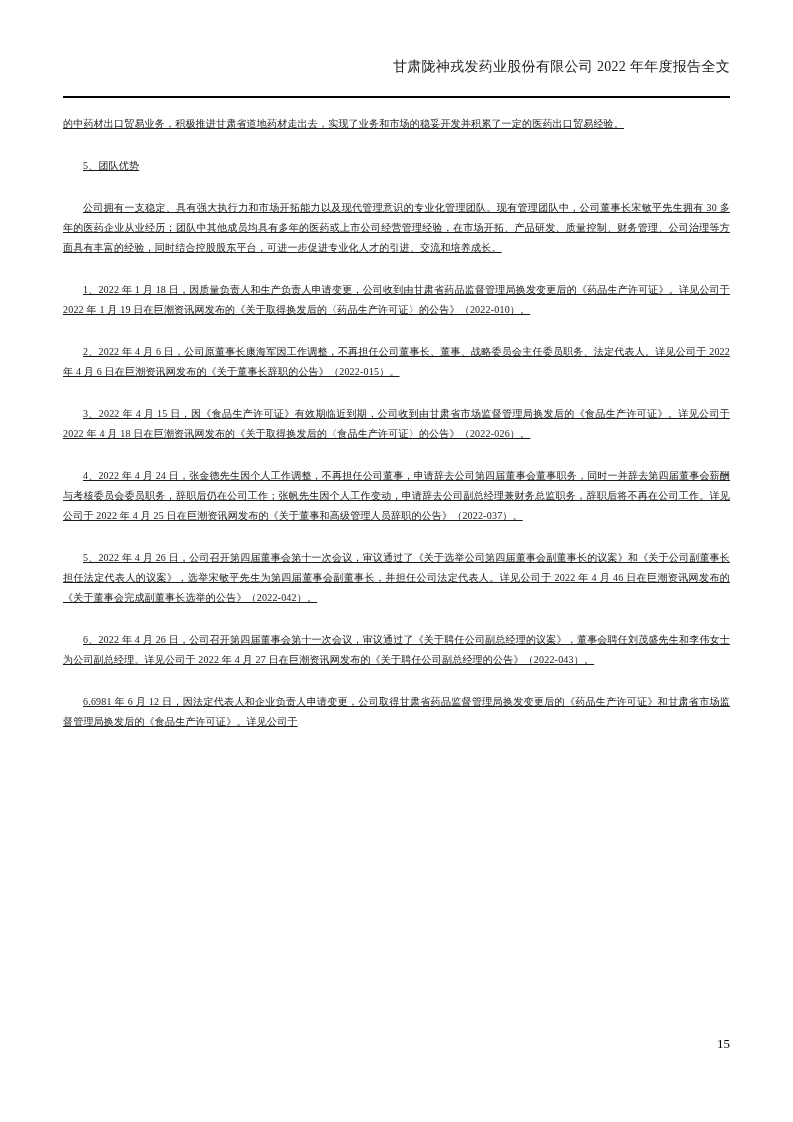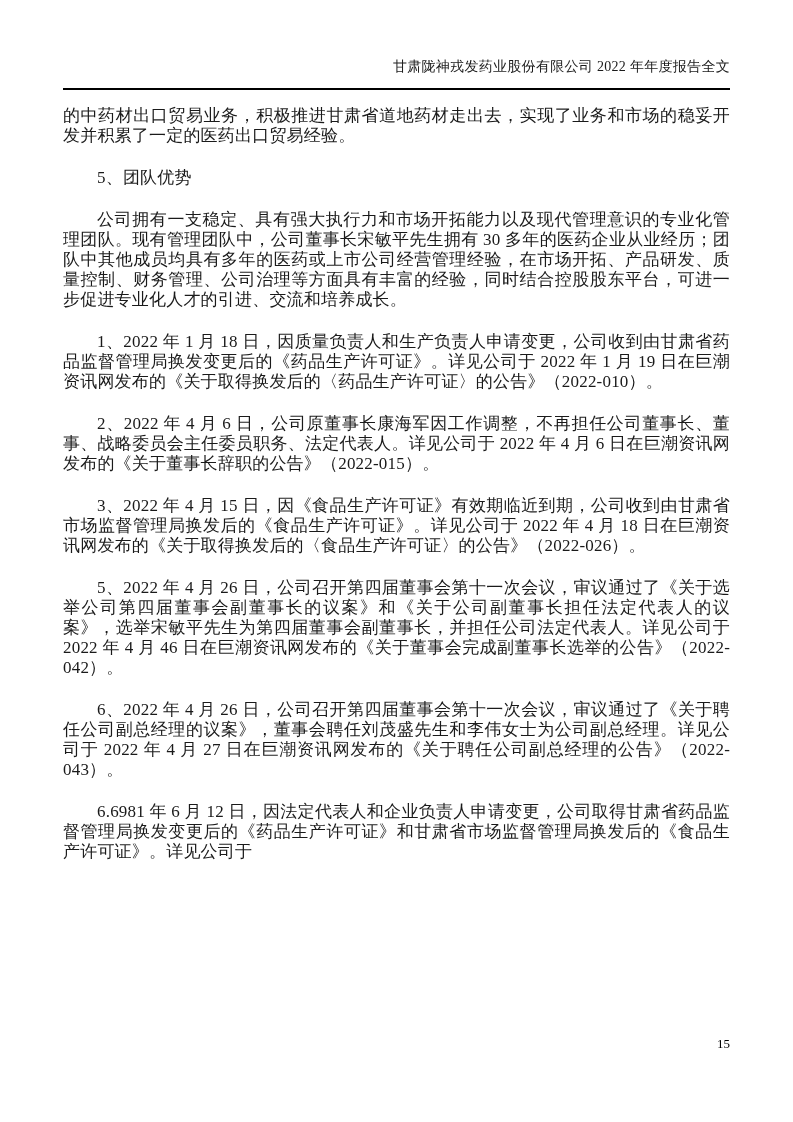--- a/index.html
+++ b/index.html
@@ -15,32 +15,33 @@
   .page {
     position: absolute;
     inset: 0;
     padding: 58px 63px 0 63px;
   }
   .report-header {
     text-align: right;
     font-size: 14px;
     line-height: 18px;
     letter-spacing: 0.3px;
-    padding-bottom: 12px;
+    padding-bottom: 20px;
     border-bottom: 2px solid #000;
   }
   .doc-body {
     margin-top: 16px;
   }
   .doc-body p {
-    font-size: 17px;
+    font-size: 10px;
     line-height: 20px;
     text-align: justify;
     text-justify: inter-ideograph;
     letter-spacing: 0.2px;
+    text-decoration: underline;
   }
   .doc-body p.body,
   .doc-body p.heading {
     text-indent: 2em;
     margin-top: 22px;
   }
   .doc-body p.cont {
     text-indent: 0;
     margin-top: 0;
   }
@@ -58,19 +59,20 @@
 <div class="page">
   <div class="report-header">甘肃陇神戎发药业股份有限公司 2022 年年度报告全文</div>
 
   <div class="doc-body">
       <p class="cont">的中药材出口贸易业务，积极推进甘肃省道地药材走出去，实现了业务和市场的稳妥开发并积累了一定的医药出口贸易经验。</p>
       <p class="heading">5、团队优势</p>
       <p class="body">公司拥有一支稳定、具有强大执行力和市场开拓能力以及现代管理意识的专业化管理团队。现有管理团队中，公司董事长宋敏平先生拥有 30 多年的医药企业从业经历；团队中其他成员均具有多年的医药或上市公司经营管理经验，在市场开拓、产品研发、质量控制、财务管理、公司治理等方面具有丰富的经验，同时结合控股股东平台，可进一步促进专业化人才的引进、交流和培养成长。</p>
       <p class="body">1、2022 年 1 月 18 日，因质量负责人和生产负责人申请变更，公司收到由甘肃省药品监督管理局换发变更后的《药品生产许可证》。详见公司于 2022 年 1 月 19 日在巨潮资讯网发布的《关于取得换发后的〈药品生产许可证〉的公告》（2022-010）。</p>
       <p class="body">2、2022 年 4 月 6 日，公司原董事长康海军因工作调整，不再担任公司董事长、董事、战略委员会主任委员职务、法定代表人。详见公司于 2022 年 4 月 6 日在巨潮资讯网发布的《关于董事长辞职的公告》（2022-015）。</p>
       <p class="body">3、2022 年 4 月 15 日，因《食品生产许可证》有效期临近到期，公司收到由甘肃省市场监督管理局换发后的《食品生产许可证》。详见公司于 2022 年 4 月 18 日在巨潮资讯网发布的《关于取得换发后的〈食品生产许可证〉的公告》（2022-026）。</p>
+      <p class="body">4、2022 年 4 月 24 日，张金德先生因个人工作调整，不再担任公司董事，申请辞去公司第四届董事会董事职务，同时一并辞去第四届董事会薪酬与考核委员会委员职务，辞职后仍在公司工作；张帆先生因个人工作变动，申请辞去公司副总经理兼财务总监职务，辞职后将不再在公司工作。详见公司于 2022 年 4 月 25 日在巨潮资讯网发布的《关于董事和高级管理人员辞职的公告》（2022-037）。</p>
       <p class="body">5、2022 年 4 月 26 日，公司召开第四届董事会第十一次会议，审议通过了《关于选举公司第四届董事会副董事长的议案》和《关于公司副董事长担任法定代表人的议案》，选举宋敏平先生为第四届董事会副董事长，并担任公司法定代表人。详见公司于 2022 年 4 月 46 日在巨潮资讯网发布的《关于董事会完成副董事长选举的公告》（2022-042）。</p>
       <p class="body">6、2022 年 4 月 26 日，公司召开第四届董事会第十一次会议，审议通过了《关于聘任公司副总经理的议案》，董事会聘任刘茂盛先生和李伟女士为公司副总经理。详见公司于 2022 年 4 月 27 日在巨潮资讯网发布的《关于聘任公司副总经理的公告》（2022-043）。</p>
       <p class="body">6.6981 年 6 月 12 日，因法定代表人和企业负责人申请变更，公司取得甘肃省药品监督管理局换发变更后的《药品生产许可证》和甘肃省市场监督管理局换发后的《食品生产许可证》。详见公司于</p>
     </div>
 
   <div class="page-number">15</div>
 </div>
 
 </body></html>

